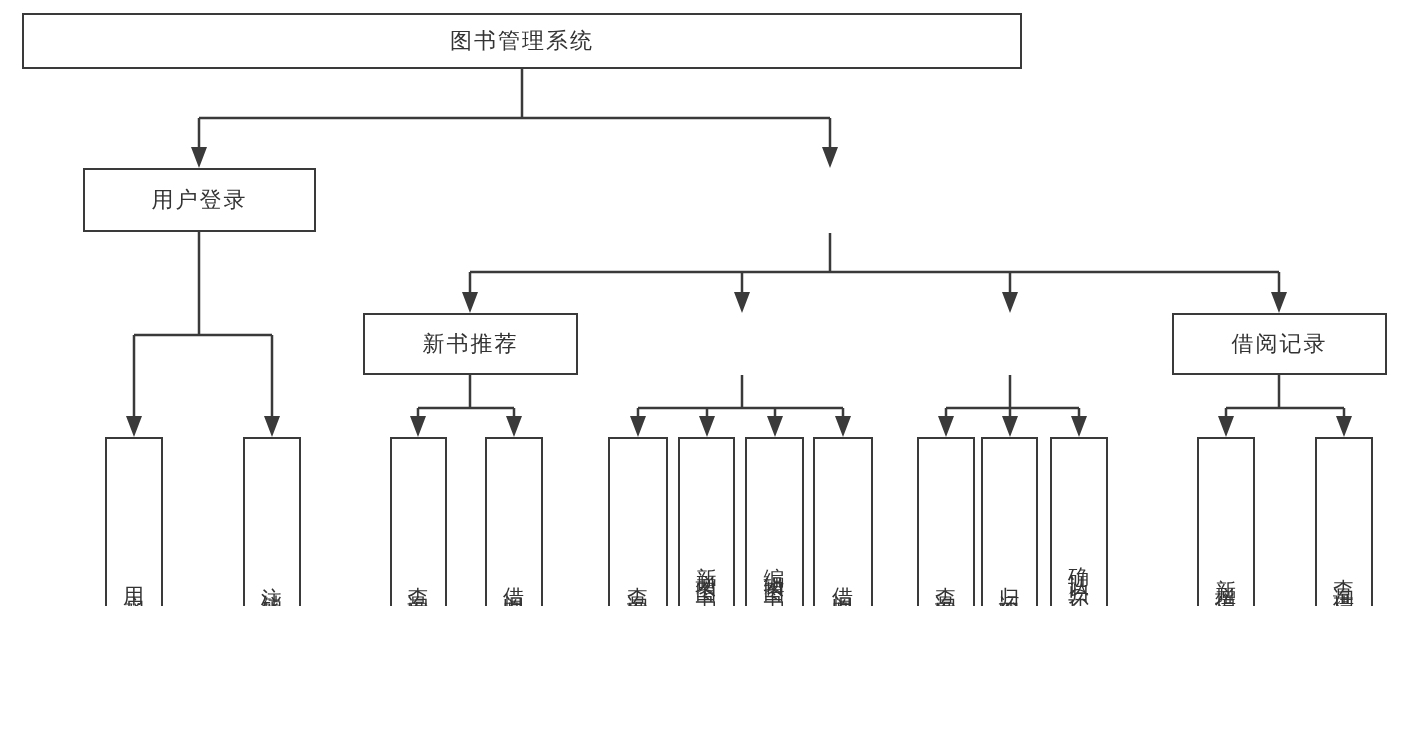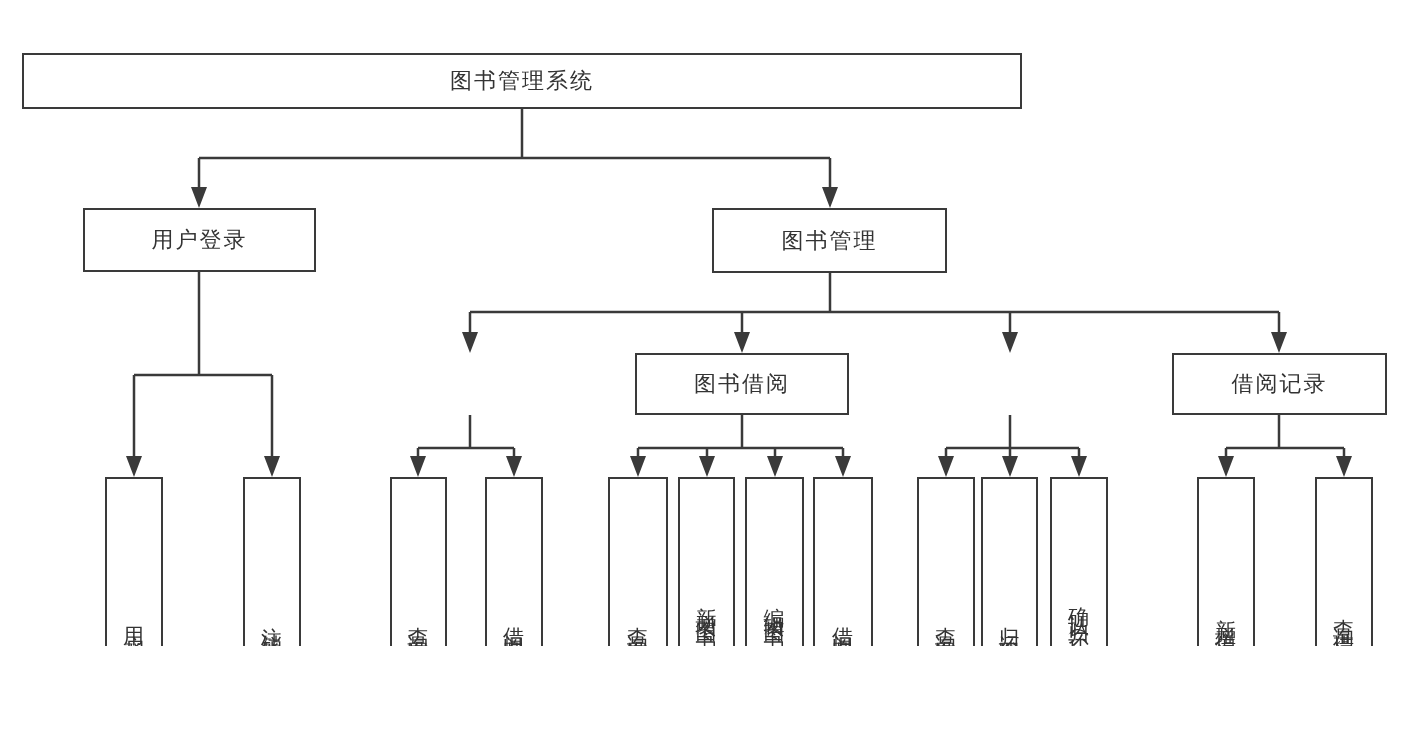--- a/index.html
+++ b/index.html
@@ -3,21 +3,20 @@
 <meta charset="utf-8">
 <style>
   html, body { margin: 0; padding: 0; background: #ffffff; }
   .stage {
     position: relative;
     width: 1405px;
     height: 606px;
     background: #ffffff;
     font-family: "Liberation Sans", sans-serif;
     overflow: hidden;
-    margin-top: 40px;
   }
   svg.connectors {
     position: absolute;
     left: 0; top: 0;
     width: 1405px; height: 747px;
     z-index: 1;
   }
   .hbox {
     position: absolute;
     box-sizing: border-box;
@@ -105,26 +104,23 @@
       M1336 416 L1352 416 L1344 437 Z"></path>
   </svg>
 
   <div class="hbox" style="left:22px;top:13px;width:1000px;height:56px">
     <span>图书管理系统</span>
   </div>
 
   <div class="hbox" style="left:83px;top:168px;width:233px;height:64px">
     <span>用户登录</span>
   </div>
-  <div class="hbox" style="left:712px;top:168px;width:235px;height:65px">
-    <span>图书管理</span>
-  </div>
 
-  <div class="hbox" style="left:635px;top:313px;width:214px;height:62px">
-    <span>图书借阅</span>
+  <div class="hbox" style="left:363px;top:313px;width:215px;height:62px">
+    <span>新书推荐</span>
   </div>
   <div class="hbox" style="left:1172px;top:313px;width:215px;height:62px">
     <span>借阅记录</span>
   </div>
 
   <div class="vbox" style="left:105px;width:58px">
     <span>用户登录</span>
   </div>
   <div class="vbox" style="left:243px;width:58px">
     <span>注销登录</span>

